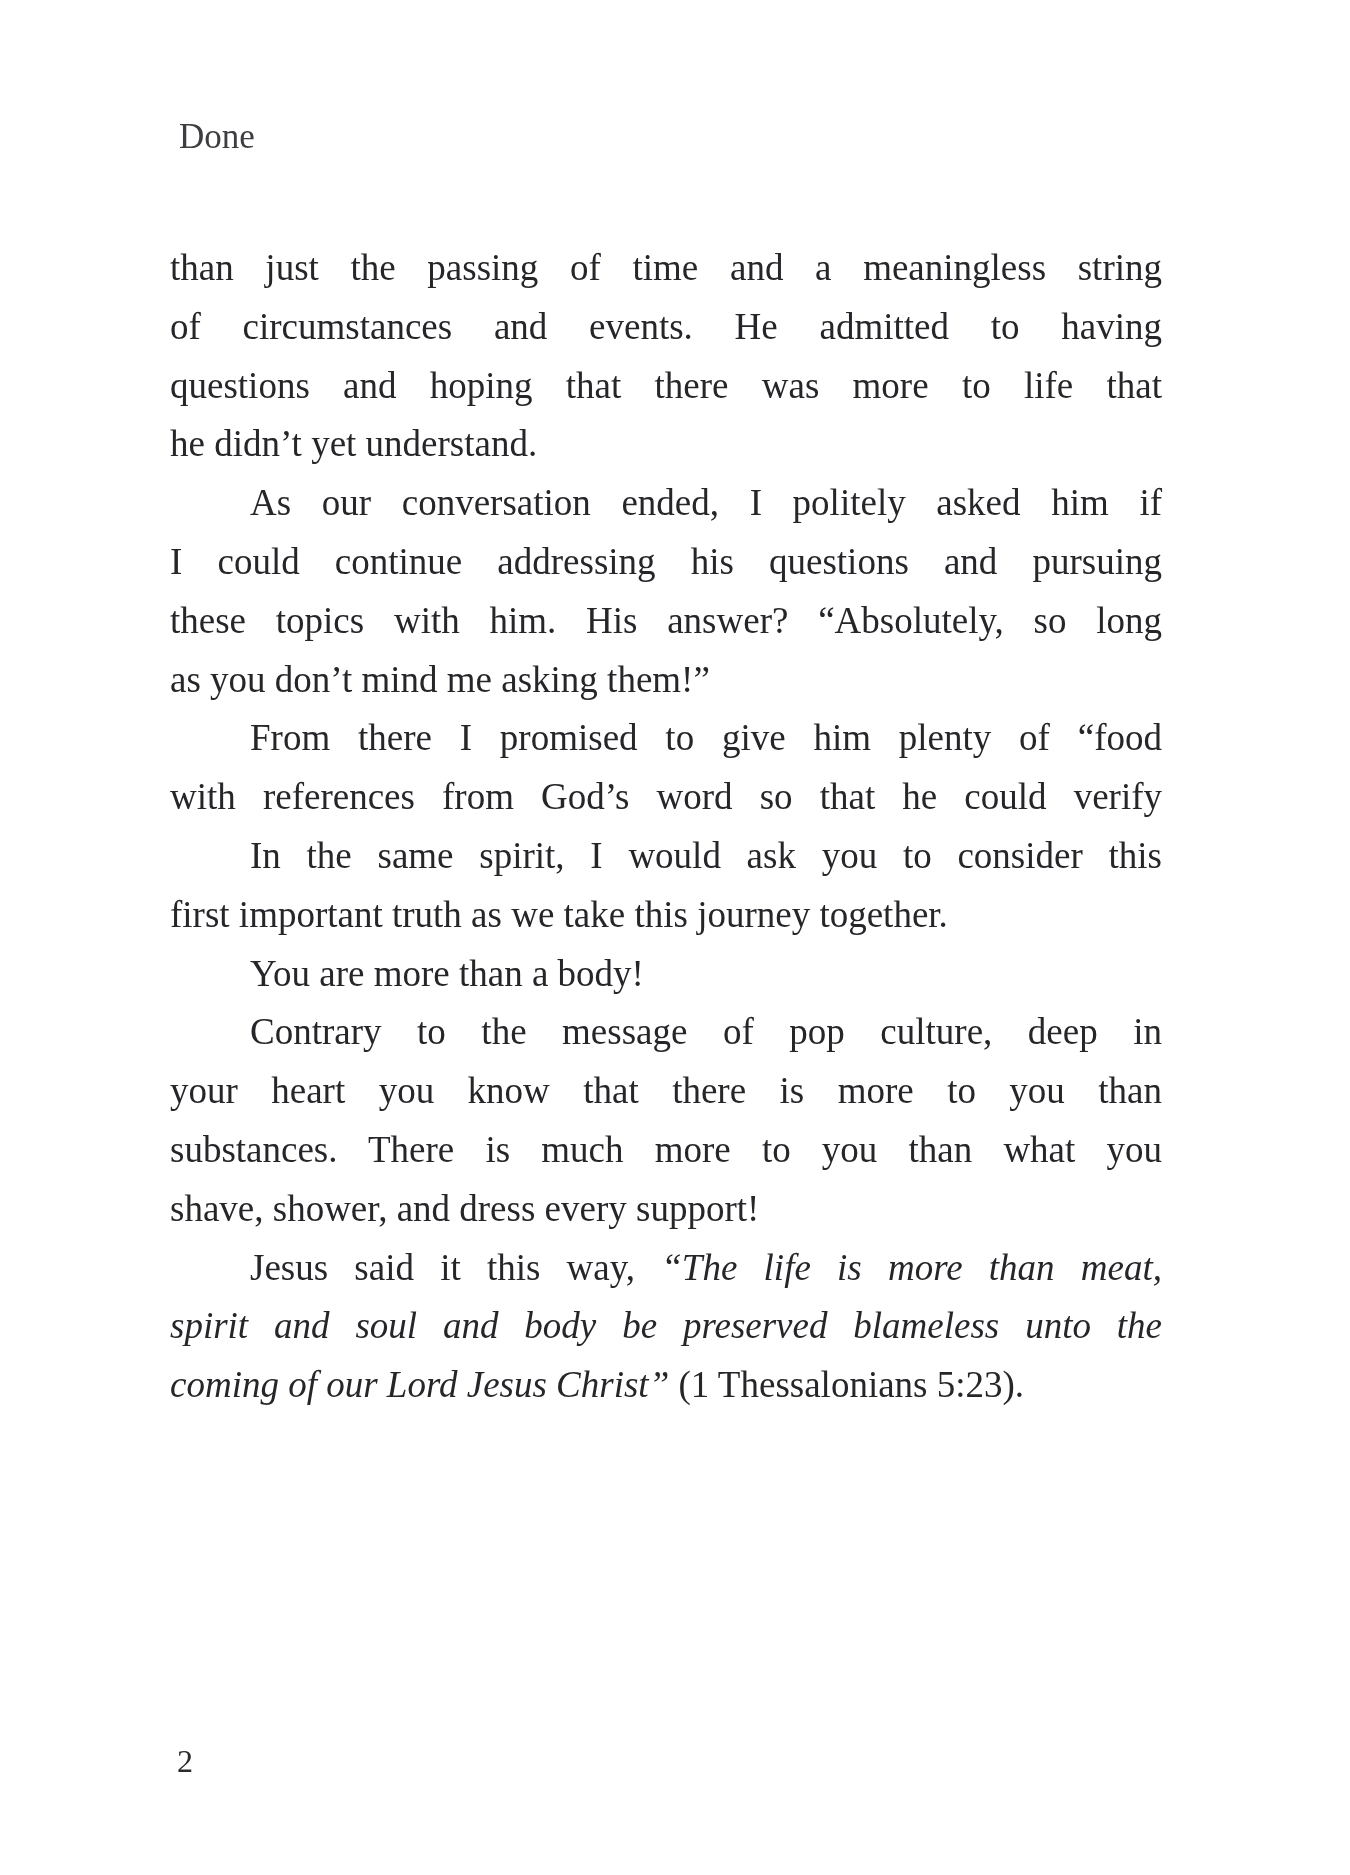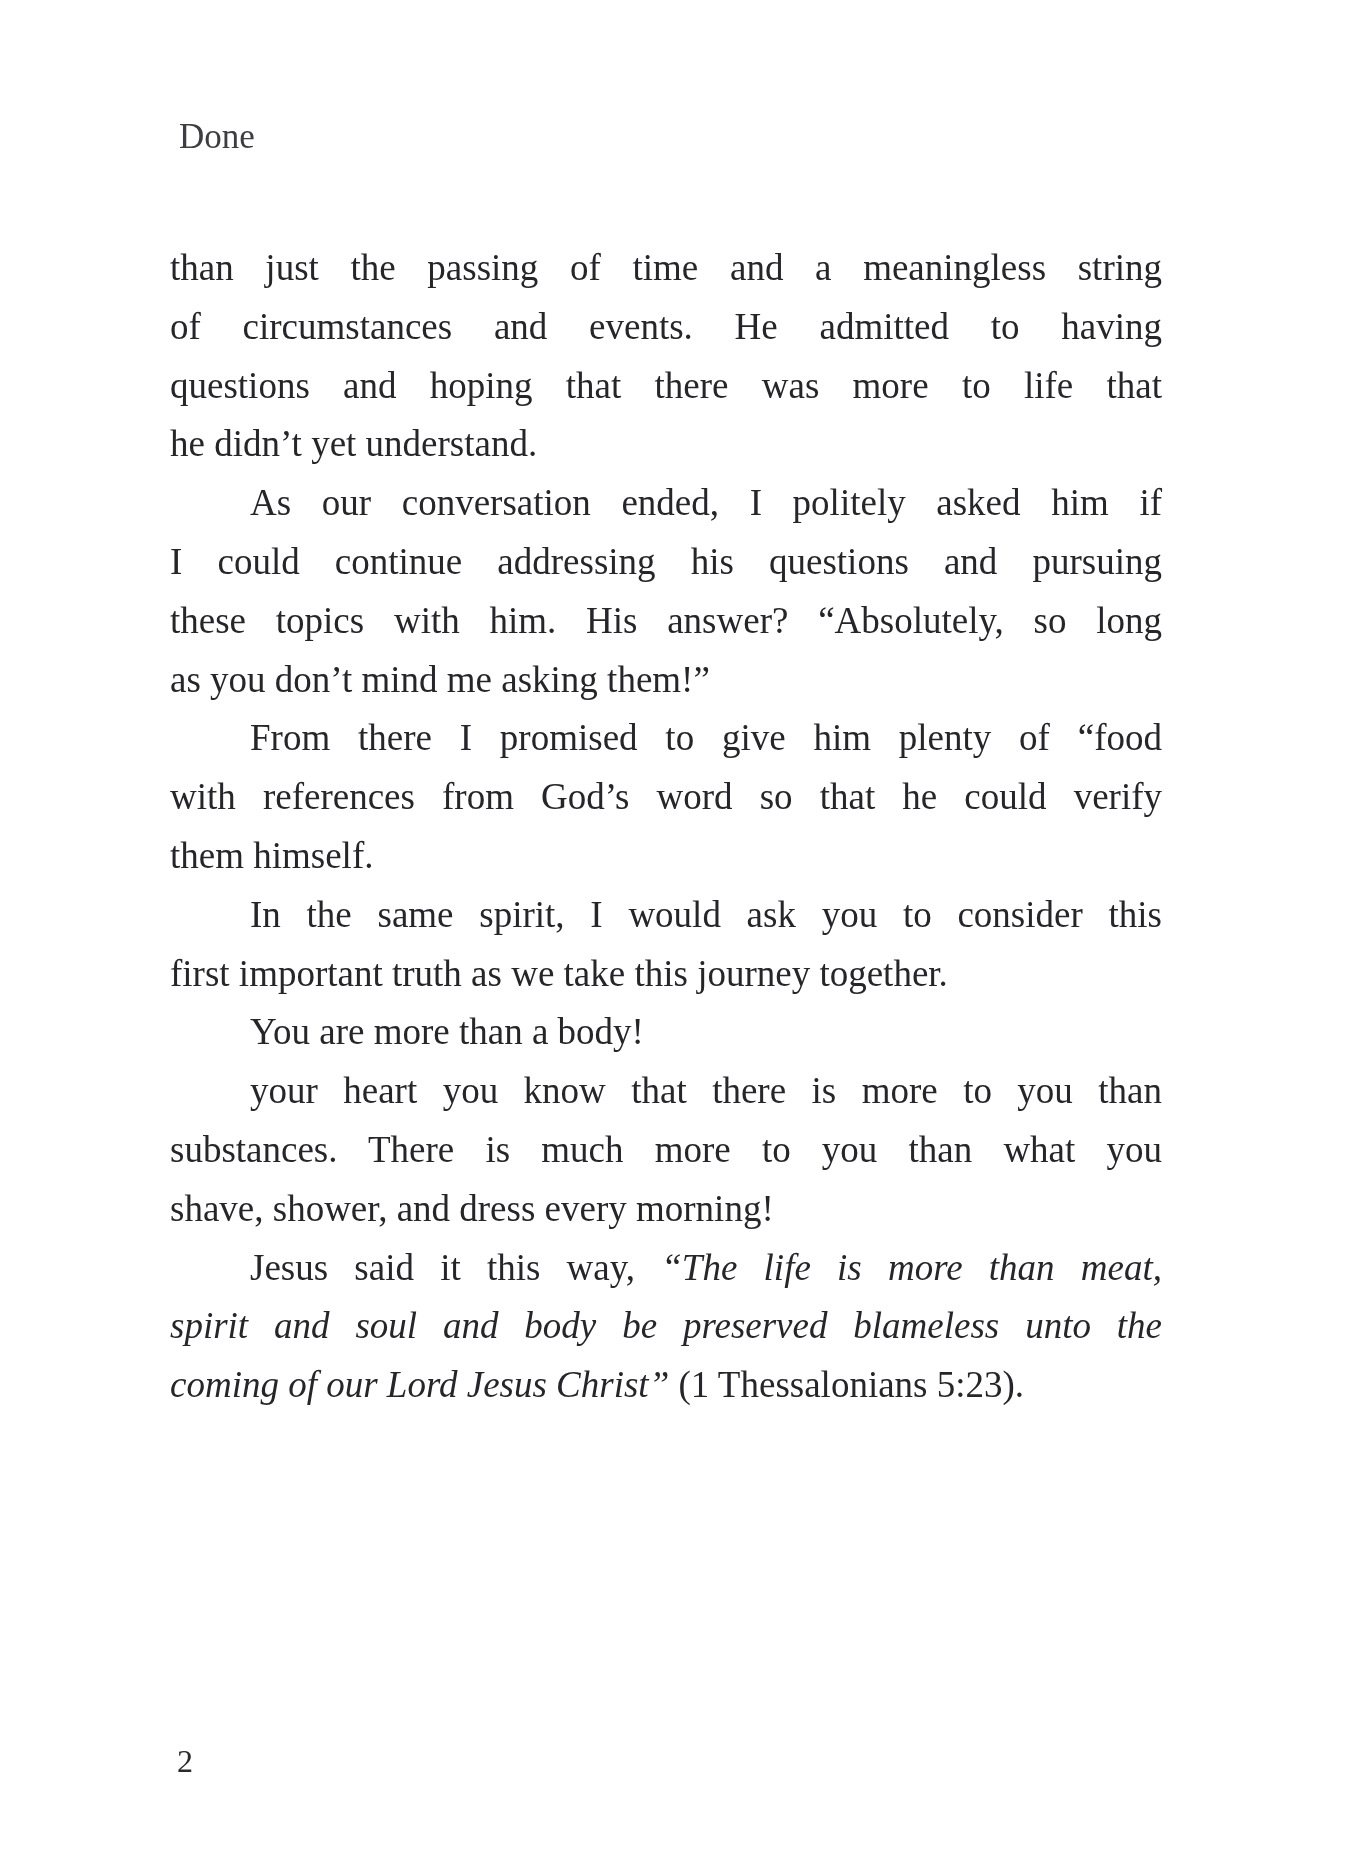--- a/index.html
+++ b/index.html
@@ -77,33 +77,33 @@
       </div>
       <div class="para indent">
         <div class="line"><span>As our conversation ended, I politely asked him if</span></div>
         <div class="line"><span>I could continue addressing his questions and pursuing</span></div>
         <div class="line"><span>these topics with him. His answer? “Absolutely, so long</span></div>
         <div class="line last"><span>as you don’t mind me asking them!”</span></div>
       </div>
       <div class="para indent">
         <div class="line"><span>From there I promised to give him plenty of “food</span></div>
         <div class="line"><span>with references from God’s word so that he could verify</span></div>
-        <div class="line last"><span>them himself.</span></div>
       </div>
       <div class="para indent">
         <div class="line"><span>In the same spirit, I would ask you to consider this</span></div>
         <div class="line last"><span>first important truth as we take this journey together.</span></div>
       </div>
       <div class="para indent">
         <div class="line last"><span>You are more than a body!</span></div>
       </div>
       <div class="para indent">
+        <div class="line"><span>Contrary to the message of pop culture, deep in</span></div>
         <div class="line"><span>your heart you know that there is more to you than</span></div>
         <div class="line"><span>substances. There is much more to you than what you</span></div>
-        <div class="line last"><span>shave, shower, and dress every morning!</span></div>
+        <div class="line last"><span>shave, shower, and dress every support!</span></div>
       </div>
       <div class="para indent">
         <div class="line"><span>Jesus said it this way, </span><span class="it">“The life is more than meat,</span></div>
         <div class="line"><span class="it">spirit and soul and body be preserved blameless unto the</span></div>
         <div class="line last"><span class="it">coming of our Lord Jesus Christ”</span><span> (1 Thessalonians 5:23).</span></div>
       </div>
     </div>
 
   <div class="page-number">2</div>
 

